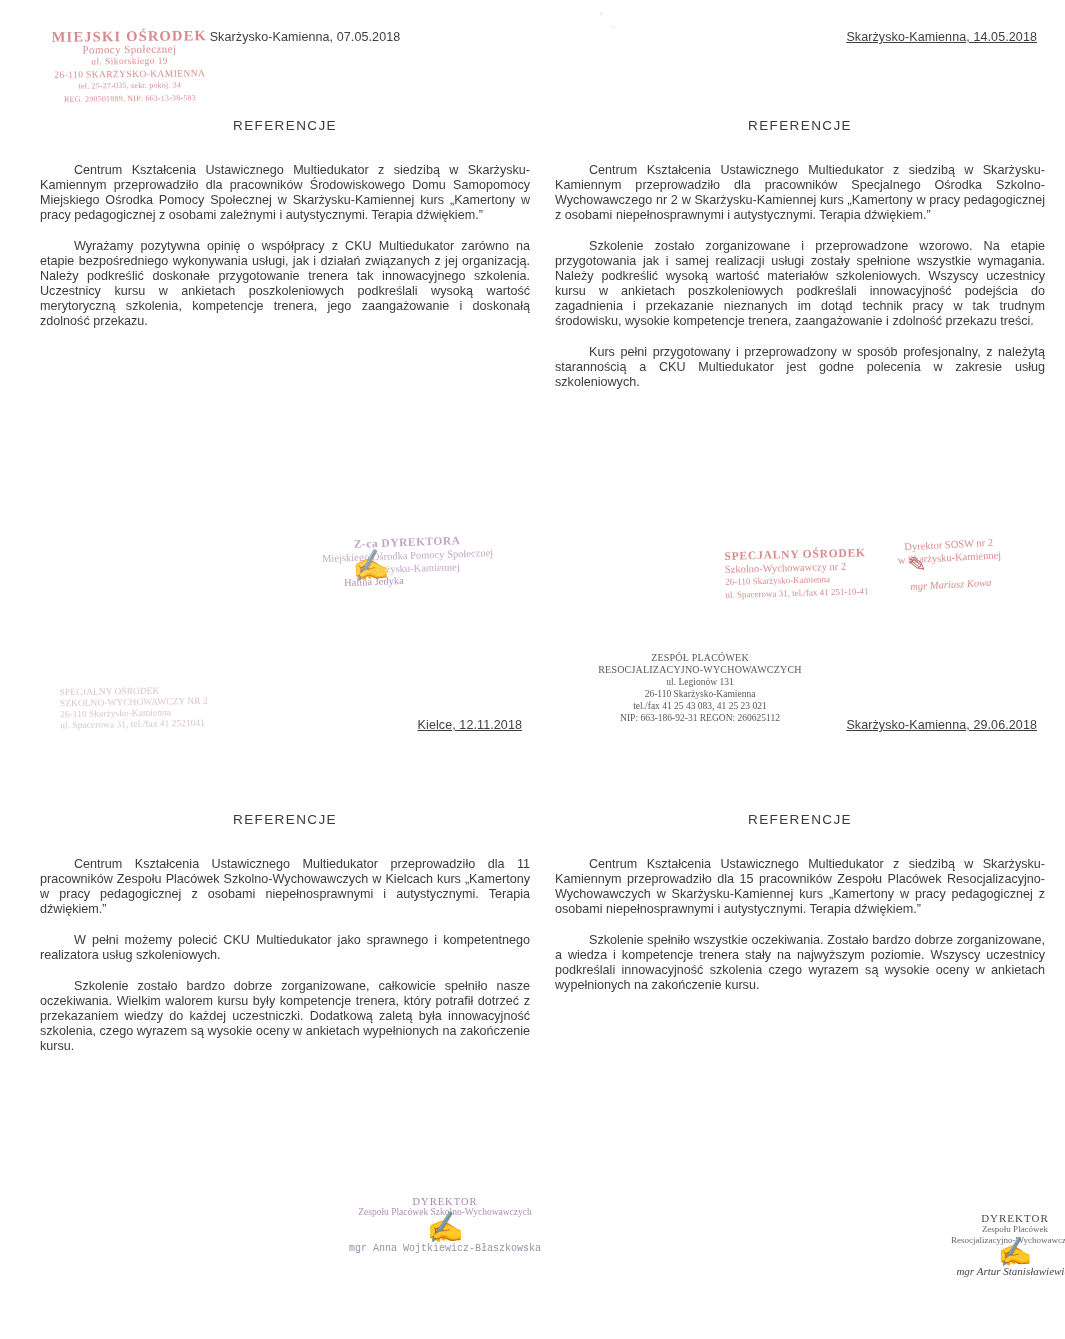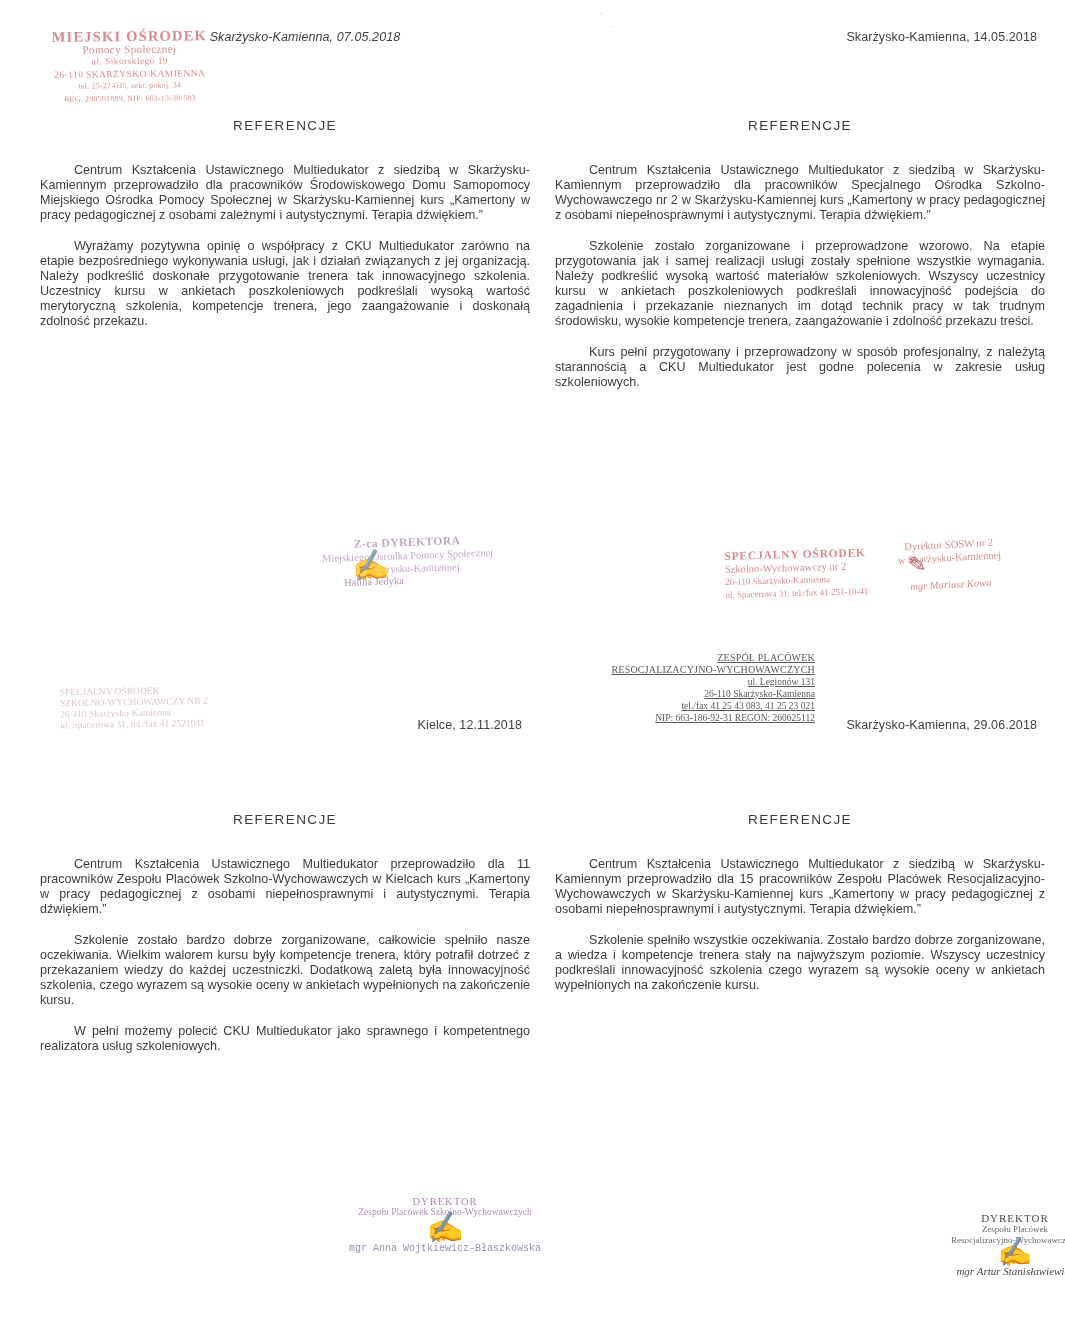--- a/index.html
+++ b/index.html
@@ -28,22 +28,22 @@
   .q-tr { left: 555px; top: 30px;  }
   .q-bl { left: 40px;  top: 718px; }
   .q-br { left: 555px; top: 718px; }
 
   .date-line {
     font-size: 12.5px;
     color: #404040;
     text-align: center;
     letter-spacing: .1px;
   }
-  .date-right { text-align: right; padding-right: 8px; }
-  .date-left-ind { text-align: center; padding-left: 40px; font-style: italic; }
+  .date-right { text-align: right; padding-right: 8px; text-decoration: underline; }
+  .date-left-ind { text-align: center; padding-left: 40px; }
 
   .title {
     font-size: 13.5px;
     letter-spacing: 1.4px;
     color: #3b3b3b;
     text-align: center;
     margin-top: 74px;
   }
   .title.t2 { margin-top: 80px; }
 
@@ -156,24 +156,23 @@
   .stamp-dyr-sosw .name {
     font-size: 10.5px;
     font-style: italic;
   }
 
   .stamp-zespol {
     left: 585px; top: 652px;
     width: 230px;
     font-size: 9.5px;
     line-height: 12px;
-    text-align: right;
+    text-align: center;
     color: #46464e;
     opacity: .9;
-    text-decoration: underline;
   }
   .stamp-zespol .big { font-size: 10px; letter-spacing: .2px; }
 
   .sig-kielce {
     left: 335px; top: 1196px;
     width: 220px;
     text-align: center;
   }
   .sig-kielce .hdr {
     font-size: 10.5px;
@@ -314,22 +313,22 @@
     <span class="l">26-110 Skarżysko-Kamienna</span>
     <span class="l">tel./fax 41 25 43 083, 41 25 23 021</span>
     <span class="l">NIP: 663-186-92-31    REGON: 260625112</span>
   </div>
 
   <div class="quad q-bl">
     <div class="date-line date-right">Kielce, 12.11.2018</div>
     <div class="title t2">REFERENCJE</div>
     <div class="body-text">
       <p>Centrum Kształcenia Ustawicznego Multiedukator przeprowadziło dla 11 pracowników Zespołu Placówek  Szkolno-Wychowawczych w Kielcach kurs „Kamertony w pracy pedagogicznej z osobami niepełnosprawnymi i autystycznymi. Terapia dźwiękiem.”</p>
+      <p>W pełni możemy polecić   CKU Multiedukator jako sprawnego i kompetentnego realizatora usług szkoleniowych.</p>
       <p>Szkolenie zostało bardzo dobrze zorganizowane, całkowicie spełniło nasze oczekiwania. Wielkim walorem kursu były kompetencje trenera, który potrafił dotrzeć z przekazaniem wiedzy do każdej uczestniczki.  Dodatkową zaletą  była innowacyjność szkolenia, czego wyrazem są wysokie oceny w ankietach wypełnionych na zakończenie kursu.</p>
-      <p>W pełni możemy polecić   CKU Multiedukator jako sprawnego i kompetentnego realizatora usług szkoleniowych.</p>
     </div>
   </div>
 
   <div class="stamp sig-kielce">
     <div class="hdr">DYREKTOR</div>
     <div class="sub">Zespołu Placówek Szkolno-Wychowawczych</div>
     <div class="scribble">✍</div>
     <div class="nm">mgr Anna Wojtkiewicz-Błaszkowska</div>
   </div>
 

